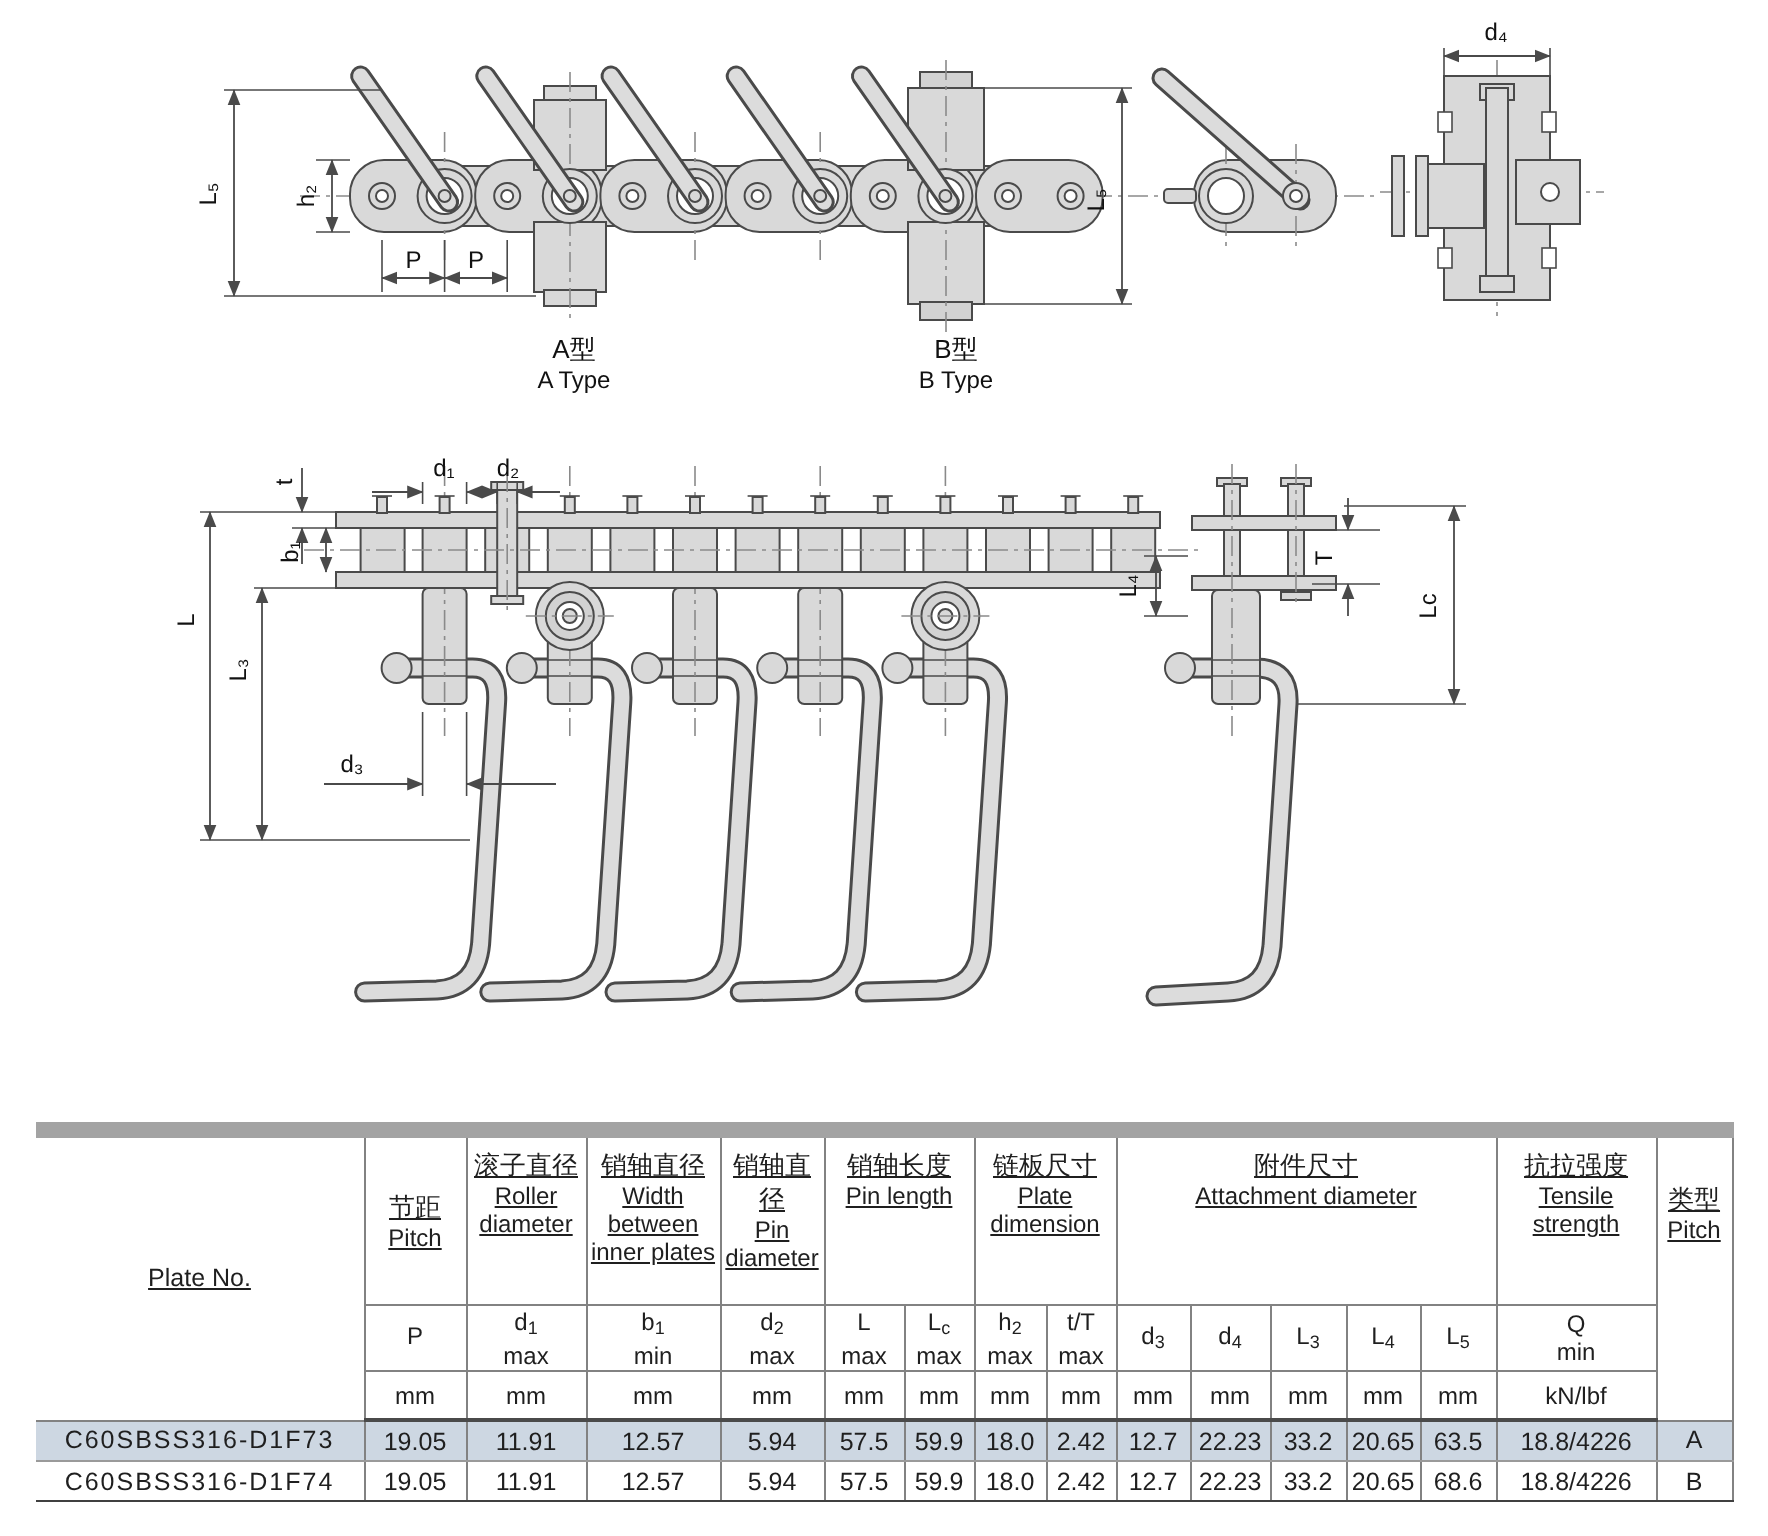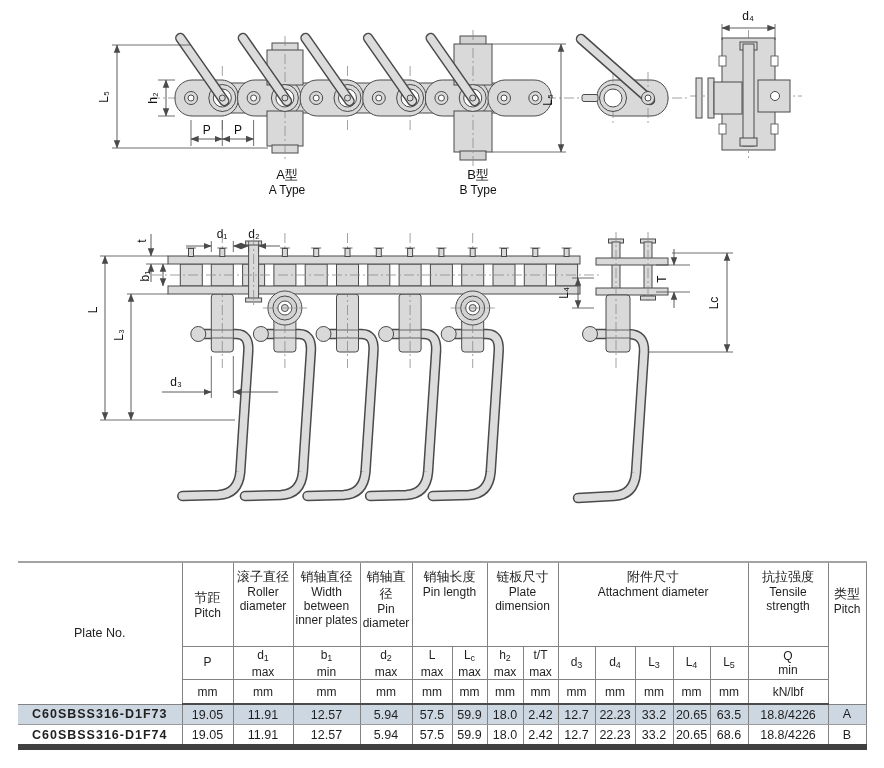--- a/index.html
+++ b/index.html
@@ -20,32 +20,32 @@
   .tl{font:13px "Liberation Sans",sans-serif;fill:#111;text-anchor:middle;}
   .tl2{font:12px "Liberation Sans",sans-serif;fill:#111;text-anchor:middle;}
 
   
   #spec{position:absolute;left:18px;top:561px;width:848px;border-collapse:collapse;
         table-layout:fixed;font-family:"Liberation Sans",sans-serif;}
   #spec td{padding:0;text-align:center;vertical-align:middle;border-left:1px solid #828282;
            font-size:12.5px;color:#1f1f1f;overflow:hidden;}
   #spec td.first{border-left:none;}
   #spec td.last{border-right:1px solid #828282;}
-  #spec tr.ghead td{border-top:2px solid #a3a3a3;border-bottom:1px solid #828282;
-                    vertical-align:top;padding-top:5px;height:78px;}
+  #spec tr.ghead td{border-top:8px solid #a3a3a3;border-bottom:1px solid #828282;
+                    vertical-align:top;padding-top:5px;height:78px;text-decoration:underline;}
   #spec tr.ghead td.merged{vertical-align:middle;padding-top:0;}
   #spec .zh{font-size:13px;line-height:17px;}
   #spec .en{font-size:12px;line-height:14px;}
   #spec tr.shead td{height:32px;border-bottom:1px solid #828282;font-size:12px;line-height:14px;}
   #spec tr.uhead td{height:23px;border-bottom:2px solid #4a4a4a;font-size:12px;text-align:center;}
   #spec tr.data td{height:19px;border-bottom:1px solid #9a9a9a;}
-  #spec tr.data:last-child td{border-bottom:6px solid #404040;margin-top:12px;}
+  #spec tr.data:last-child td{border-bottom:1px solid #404040;margin-top:12px;}
   #spec tr.hl td{background:#cdd7e2;}
   #spec .sub{font-size:9px;vertical-align:-2px;}
-  #spec .chainno{letter-spacing:1px;font-weight:bold;}
+  #spec .chainno{letter-spacing:1px;}
 </style>
 </head>
 <body>
 
 <div id="page">
 
 <svg width="884" height="556" viewBox="0 0 884 556">
   <defs>
     <marker id="ar" viewBox="0 0 10 10" refX="9.5" refY="5" markerWidth="9" markerHeight="9" orient="auto-start-reverse">
       <path d="M0,1 L10,5 L0,9 z" fill="#4a4a4a"></path>

